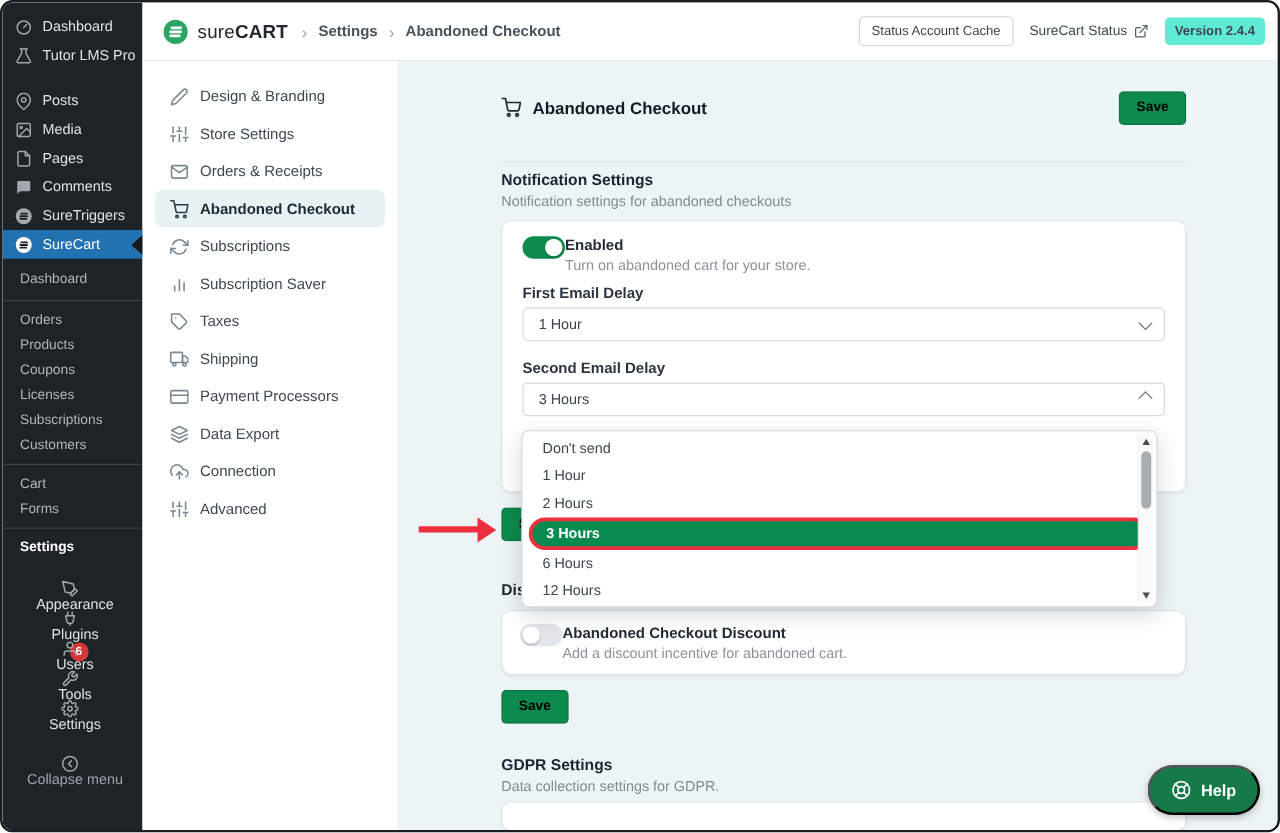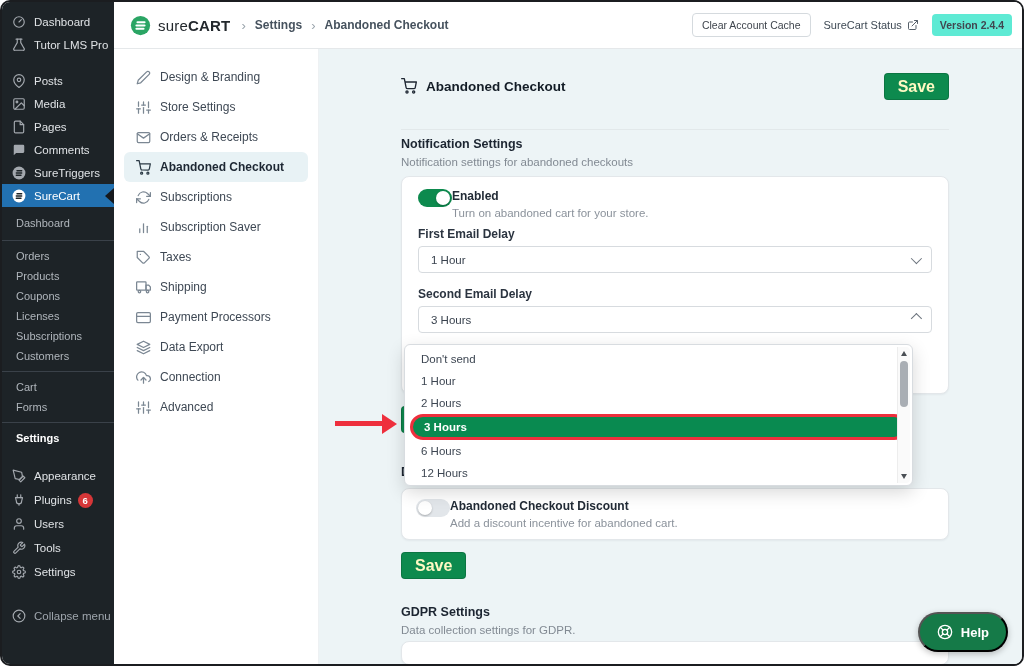--- a/index.html
+++ b/index.html
@@ -14,21 +14,21 @@
   .wp-item.active{background:var(--wp-active-blue,#2271b1);color:#fff;}
   .wp-item.active .icn{color:#fff;}
   .wp-item.active::after{content:'';position:absolute;right:0;top:50%;margin-top:-8px;width:0;height:0;border:8px solid transparent;border-right:9px solid #16191d;}
   .wp-spacer{height:13px;}
   .wp-sub{padding:5px 0 2px;}
   .wp-sub-item{height:20px;line-height:20px;padding-left:14px;font-size:11px;color:#b0b6bc;cursor:pointer;white-space:nowrap;}
   .wp-sub-item.first{height:23px;line-height:23px;}
   .wp-sub-item.current{color:#fff;font-weight:700;}
   .wp-sep{border-top:1px solid #3a4149;margin:5px 0;}
   .wp-bottom{margin-top:14px;}
-  .wp-bottom .wp-item{height:24px;}
+  .wp-bottom .wp-item{height:24px;flex-direction:column;}
   .wp-badge{margin-left:6px;background:var(--badge-red,#d63638);color:#fff;font-size:9.5px;font-weight:700;border-radius:50%;min-width:15px;height:15px;line-height:15px;text-align:center;}
   .wp-item.dim{color:#9ea5ac;margin-top:20px;}
 
   
   .app{flex:1;display:flex;flex-direction:column;min-width:0;}
   .hdr{height:46px;background:#fff;border-bottom:1px solid #e5e8ea;display:flex;align-items:center;padding:0 10px 0 16px;flex-shrink:0;}
   .brand{display:flex;align-items:center;gap:7px;}
   .brand-logo{width:21px;height:21px;}
   .brand-name{font-size:15px;color:#23282d;letter-spacing:.2px;}
   .brand-name .bold{font-weight:800;}
@@ -49,21 +49,21 @@
   .snav-item .icn{width:15px;height:15px;margin-right:9px;color:#7b8793;}
   .snav-item.active{background:var(--selected-nav-bg,#e8f2f5);color:#1d2733;font-weight:700;}
   .snav-item.active .icn{color:#2b3a45;}
 
   
   .main{flex:1;position:relative;background:var(--main-bg,#edf4f6);overflow:hidden;}
   .content{position:relative;margin-left:82px;width:548px;}
   .page-head{display:flex;align-items:center;margin-top:14px;height:46px;}
   .page-head .icn{width:16px;height:16px;color:#1f2733;margin-right:9px;}
   .page-title{font-size:13.5px;font-weight:700;color:#131c26;}
-  .btn-green{background:var(--button-green,#0d8a4e);color:#fef9c3;border:1px solid rgba(0,0,0,.15);border-radius:4px;font-size:16px;font-weight:600;padding:0 13px;height:27px;line-height:25px;display:inline-block;cursor:pointer;box-sizing:border-box;}
+  .btn-green{background:var(--button-green,#0d8a4e);color:#000000;border:1px solid rgba(0,0,0,.15);border-radius:4px;font-size:11px;font-weight:600;padding:0 13px;height:27px;line-height:25px;display:inline-block;cursor:pointer;box-sizing:border-box;}
   .page-head .btn-green{margin-left:auto;}
   hr.div{border:none;border-top:1px solid #e2e8ea;margin:20px 0 0;}
   .sec-title{font-size:12.5px;font-weight:700;color:#1c2531;margin-top:7px;}
   .sec-sub{font-size:11.5px;color:#828a93;margin-top:5px;}
   .card{background:#fff;border:1px solid #e3e7ea;border-radius:8px;box-shadow:0 1px 2px rgba(16,24,40,.05);box-sizing:border-box;}
   .card1{margin-top:8px;height:218px;padding:12px 16px;}
   .tgl-row{display:flex;}
   .tgl{width:34px;height:18px;border-radius:10px;position:relative;flex-shrink:0;cursor:pointer;}
   .tgl .knob{position:absolute;top:2px;width:14px;height:14px;border-radius:50%;background:#fff;box-shadow:0 1px 2px rgba(0,0,0,.25);}
   .tgl.on{background:var(--button-green,#0d8a4e);} .tgl.on .knob{right:2px;}
@@ -74,21 +74,21 @@
   .fld-label{font-size:12px;font-weight:600;color:#2b3440;}
   .mt8{margin-top:8px;} .mt14{margin-top:14px;} .mt12{margin-top:12px;} .mt32{margin-top:32px;} .mt26{margin-top:26px;}
   .select{margin-top:5px;height:27px;border:1px solid #d7dbdf;border-radius:4px;background:#fff;display:flex;align-items:center;padding:0 12px;font-size:11.5px;color:#39424e;cursor:pointer;box-sizing:border-box;}
   .chev{margin-left:auto;width:7px;height:7px;border-right:1.6px solid #6b737d;border-bottom:1.6px solid #6b737d;flex-shrink:0;}
   .chev.down{transform:rotate(45deg) translateY(-2px);}
   .chev.up{transform:rotate(225deg) translateY(2px);}
   .card2{margin-top:9px;height:52px;padding:10px 14px;}
   .card3{margin-top:5px;height:24px;}
 
   
-  .dropdown{position:absolute;left:85px;top:295px;width:509px;height:142px;background:#fff;border:1px solid #d8dce0;border-radius:6px;box-shadow:0 6px 18px rgba(0,0,0,.16);z-index:30;padding:3px 0;box-sizing:border-box;}
+  .dropdown{position:absolute;left:98px;top:295px;width:509px;height:142px;background:#fff;border:1px solid #d8dce0;border-radius:6px;box-shadow:0 6px 18px rgba(0,0,0,.16);z-index:30;padding:3px 0;box-sizing:border-box;}
   .dd-option{height:22px;line-height:22px;padding-left:16px;font-size:11.5px;color:#3d4652;cursor:pointer;box-sizing:border-box;white-space:nowrap;}
   .dd-option.selected{height:26px;line-height:20px;background:#098a50;color:#fff;font-weight:600;border:3px solid var(--annotation-red,#ee2f3d);border-radius:13px;margin:0 5px;padding-left:11px;}
   .dd-scroll{position:absolute;top:2px;bottom:2px;right:2px;width:12px;background:#fafafa;border-left:1px solid #ededed;border-radius:0 4px 4px 0;cursor:pointer;}
   .dd-thumb{position:absolute;top:14px;left:2px;width:8px;height:46px;background:#a9aeb4;border-radius:4px;}
   .dd-sarrow{position:absolute;left:3px;width:0;height:0;border-left:3.5px solid transparent;border-right:3.5px solid transparent;}
   .dd-sarrow.up{top:4px;border-bottom:5px solid #4a4f55;}
   .dd-sarrow.dn{bottom:4px;border-top:5px solid #4a4f55;}
 
   
   .anno-arrow{position:absolute;left:16px;top:372px;z-index:40;pointer-events:none;}
@@ -268,21 +268,21 @@
         </span>
         <span class="brand-name"><span>sure</span><span class="bold">CART</span></span>
       </div>
       <div class="crumbs">
         <span class="crumb-sep"></span>
         <span>Settings</span>
         <span class="crumb-sep"></span>
         <span>Abandoned Checkout</span>
       </div>
       <div class="hdr-right">
-        <button class="btn-outline">Clear Account Cache</button>
+        <button class="btn-outline">Status Account Cache</button>
         <span class="status-link">
           <span>SureCart Status</span>
           <span class="icn">
               <svg viewBox="0 0 24 24">
                 <path d="M18 13v6a2 2 0 0 1-2 2H5a2 2 0 0 1-2-2V8a2 2 0 0 1 2-2h6"></path>
                 <path d="M15 3h6v6"></path>
                 <path d="M10 14L21 3"></path>
               </svg>
             </span>
         </span>

